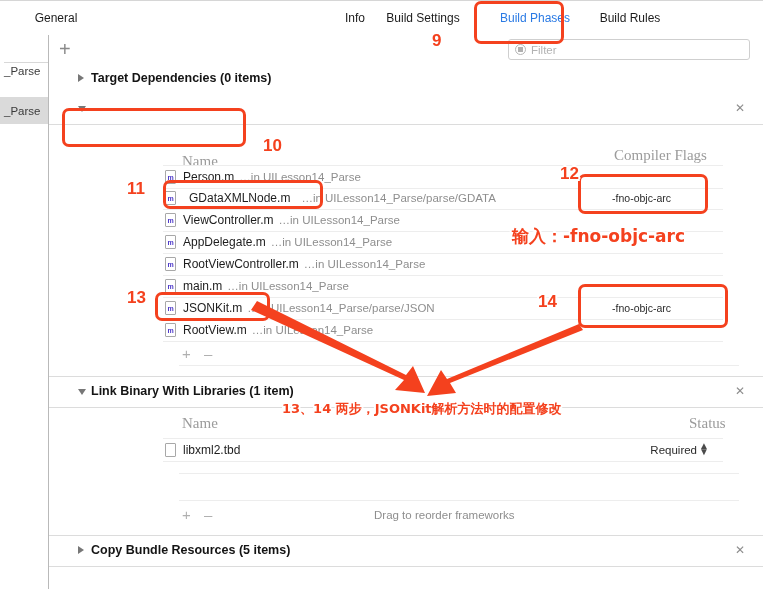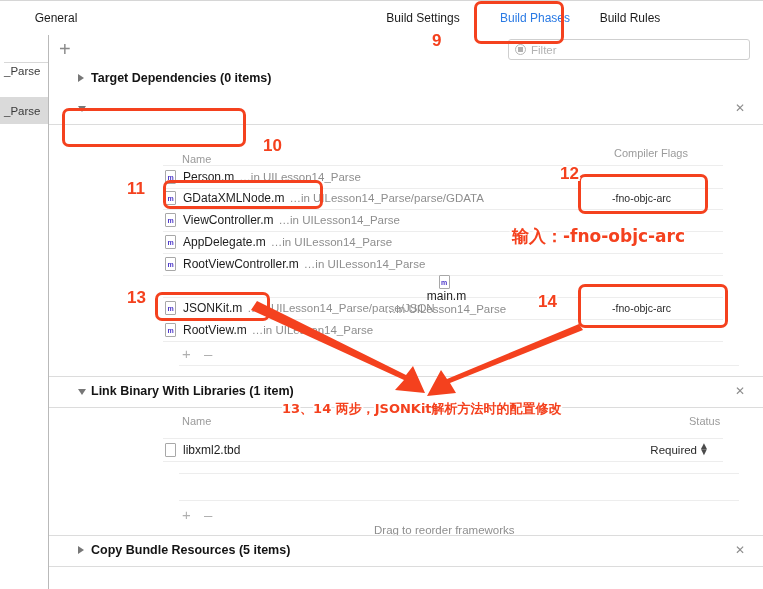--- a/index.html
+++ b/index.html
@@ -89,21 +89,21 @@
   }
   .sec-title{
     position:absolute;left:42px;top:7px;
     font-size:12.5px;font-weight:bold;color:#141414;white-space:nowrap;
   }
   .sec-x{
     position:absolute;right:18px;top:7px;font-size:12px;color:#8d8d8d;cursor:default;
   }
 
   
-  .lhead{position:absolute;font-size:11px;color:#9b9b9b;white-space:nowrap;}
+  .lhead{position:absolute;font-size:15px;color:#9b9b9b;white-space:nowrap;font-family:Liberation Serif, serif;}
 
   
   .row{
     position:absolute;left:114px;width:560px;height:22px;
     border-bottom:1px solid #ededed;
     display:flex;align-items:center;
   }
   .row.first{border-top:1px solid #ededed;}
   .ficon{
     width:11px;height:14px;flex:none;margin-left:2px;
@@ -153,20 +153,21 @@
   }
   .ann-svg{position:absolute;left:0;top:0;width:763px;height:589px;pointer-events:none;}
 </style>
 </head>
 <body>
 
 <div class="root">
 
   <div class="tabbar" id="tabbar">
       <div class="tab" style="position: absolute; left: 16px; width: 80px; top: 0px;">General</div>
+      <div class="tab" style="position: absolute; left: 328px; width: 54px; top: 0px;">Info</div>
       <div class="tab" style="position: absolute; left: 362px; width: 122px; top: 0px;">Build Settings</div>
       <div class="tab active" style="position: absolute; left: 480px; width: 110px; top: 0px;">Build Phases</div>
       <div class="tab" style="position: absolute; left: 578px; width: 104px; top: 0px;">Build Rules</div>
     </div>
 
   <div class="sidebar" id="sidebar">
     <div class="side-sep" style="top:27px;"></div>
   <div class="side-item" style="top: 22px;">
         <span>_Parse</span>
       </div>
@@ -197,42 +198,42 @@
 
     <div class="lhead" style="left:133px;top:118px;">Name</div>
     <div class="lhead" style="left:565px;top:112px;">Compiler Flags</div>
 
     <div id="compile-rows">
         <div class="row first" style="top: 130px;">
           <div class="ficon">m</div>
           <div class="fname">Person.m</div>
           <div class="fpath">…in UILesson14_Parse</div>
         </div>
-        <div class="row" style="top: 152px;">
+        <div class="row" style="top: 152px; gap: 6px;">
           <div class="ficon">m</div>
           <div class="fname">GDataXMLNode.m</div>
           <div class="fpath">…in UILesson14_Parse/parse/GDATA</div>
           <div class="rflag" style="right: 52px;">-fno-objc-arc</div>
         </div>
         <div class="row" style="top: 174px;">
           <div class="ficon">m</div>
           <div class="fname">ViewController.m</div>
           <div class="fpath">…in UILesson14_Parse</div>
         </div>
         <div class="row" style="top: 196px;">
           <div class="ficon">m</div>
           <div class="fname">AppDelegate.m</div>
           <div class="fpath">…in UILesson14_Parse</div>
         </div>
         <div class="row" style="top: 218px;">
           <div class="ficon">m</div>
           <div class="fname">RootViewController.m</div>
           <div class="fpath">…in UILesson14_Parse</div>
         </div>
-        <div class="row" style="top: 240px; flex-direction: column;">
+        <div class="row" style="top: 240px;">
           <div class="ficon">m</div>
           <div class="fname">main.m</div>
           <div class="fpath">…in UILesson14_Parse</div>
         </div>
         <div class="row" style="top: 262px;">
           <div class="ficon">m</div>
           <div class="fname">JSONKit.m</div>
           <div class="fpath">…in UILesson14_Parse/parse/JSON</div>
           <div class="rflag" style="right: 52px;">-fno-objc-arc</div>
         </div>
@@ -262,21 +263,21 @@
           <div class="fname">libxml2.tbd</div>
           <div class="rstatus">Required</div>
           <div class="stepper">▲<br>▼</div>
         </div>
       </div>
 
     <div class="hline" style="left:130px;top:438px;width:560px;"></div>
     <div class="hline" style="left:130px;top:465px;width:560px;"></div>
     <div class="addrm" style="left:133px;top:471px;">+</div>
     <div class="addrm" style="left:155px;top:471px;">–</div>
-    <div class="dragnote" style="left:325px;top:474px;margin-top:15px;">Drag to reorder frameworks</div>
+    <div class="dragnote" style="left:325px;top:474px;">Drag to reorder frameworks</div>
 
     <div class="sec" style="top:500px;border-top:1px solid #dcdcdc;">
       <div class="disc closed"></div>
       <div class="sec-title">Copy Bundle Resources (5 items)</div>
       <div class="sec-x">✕</div>
     </div>
 
   </div>
 
   <svg class="ann-svg" viewBox="0 0 763 589">

